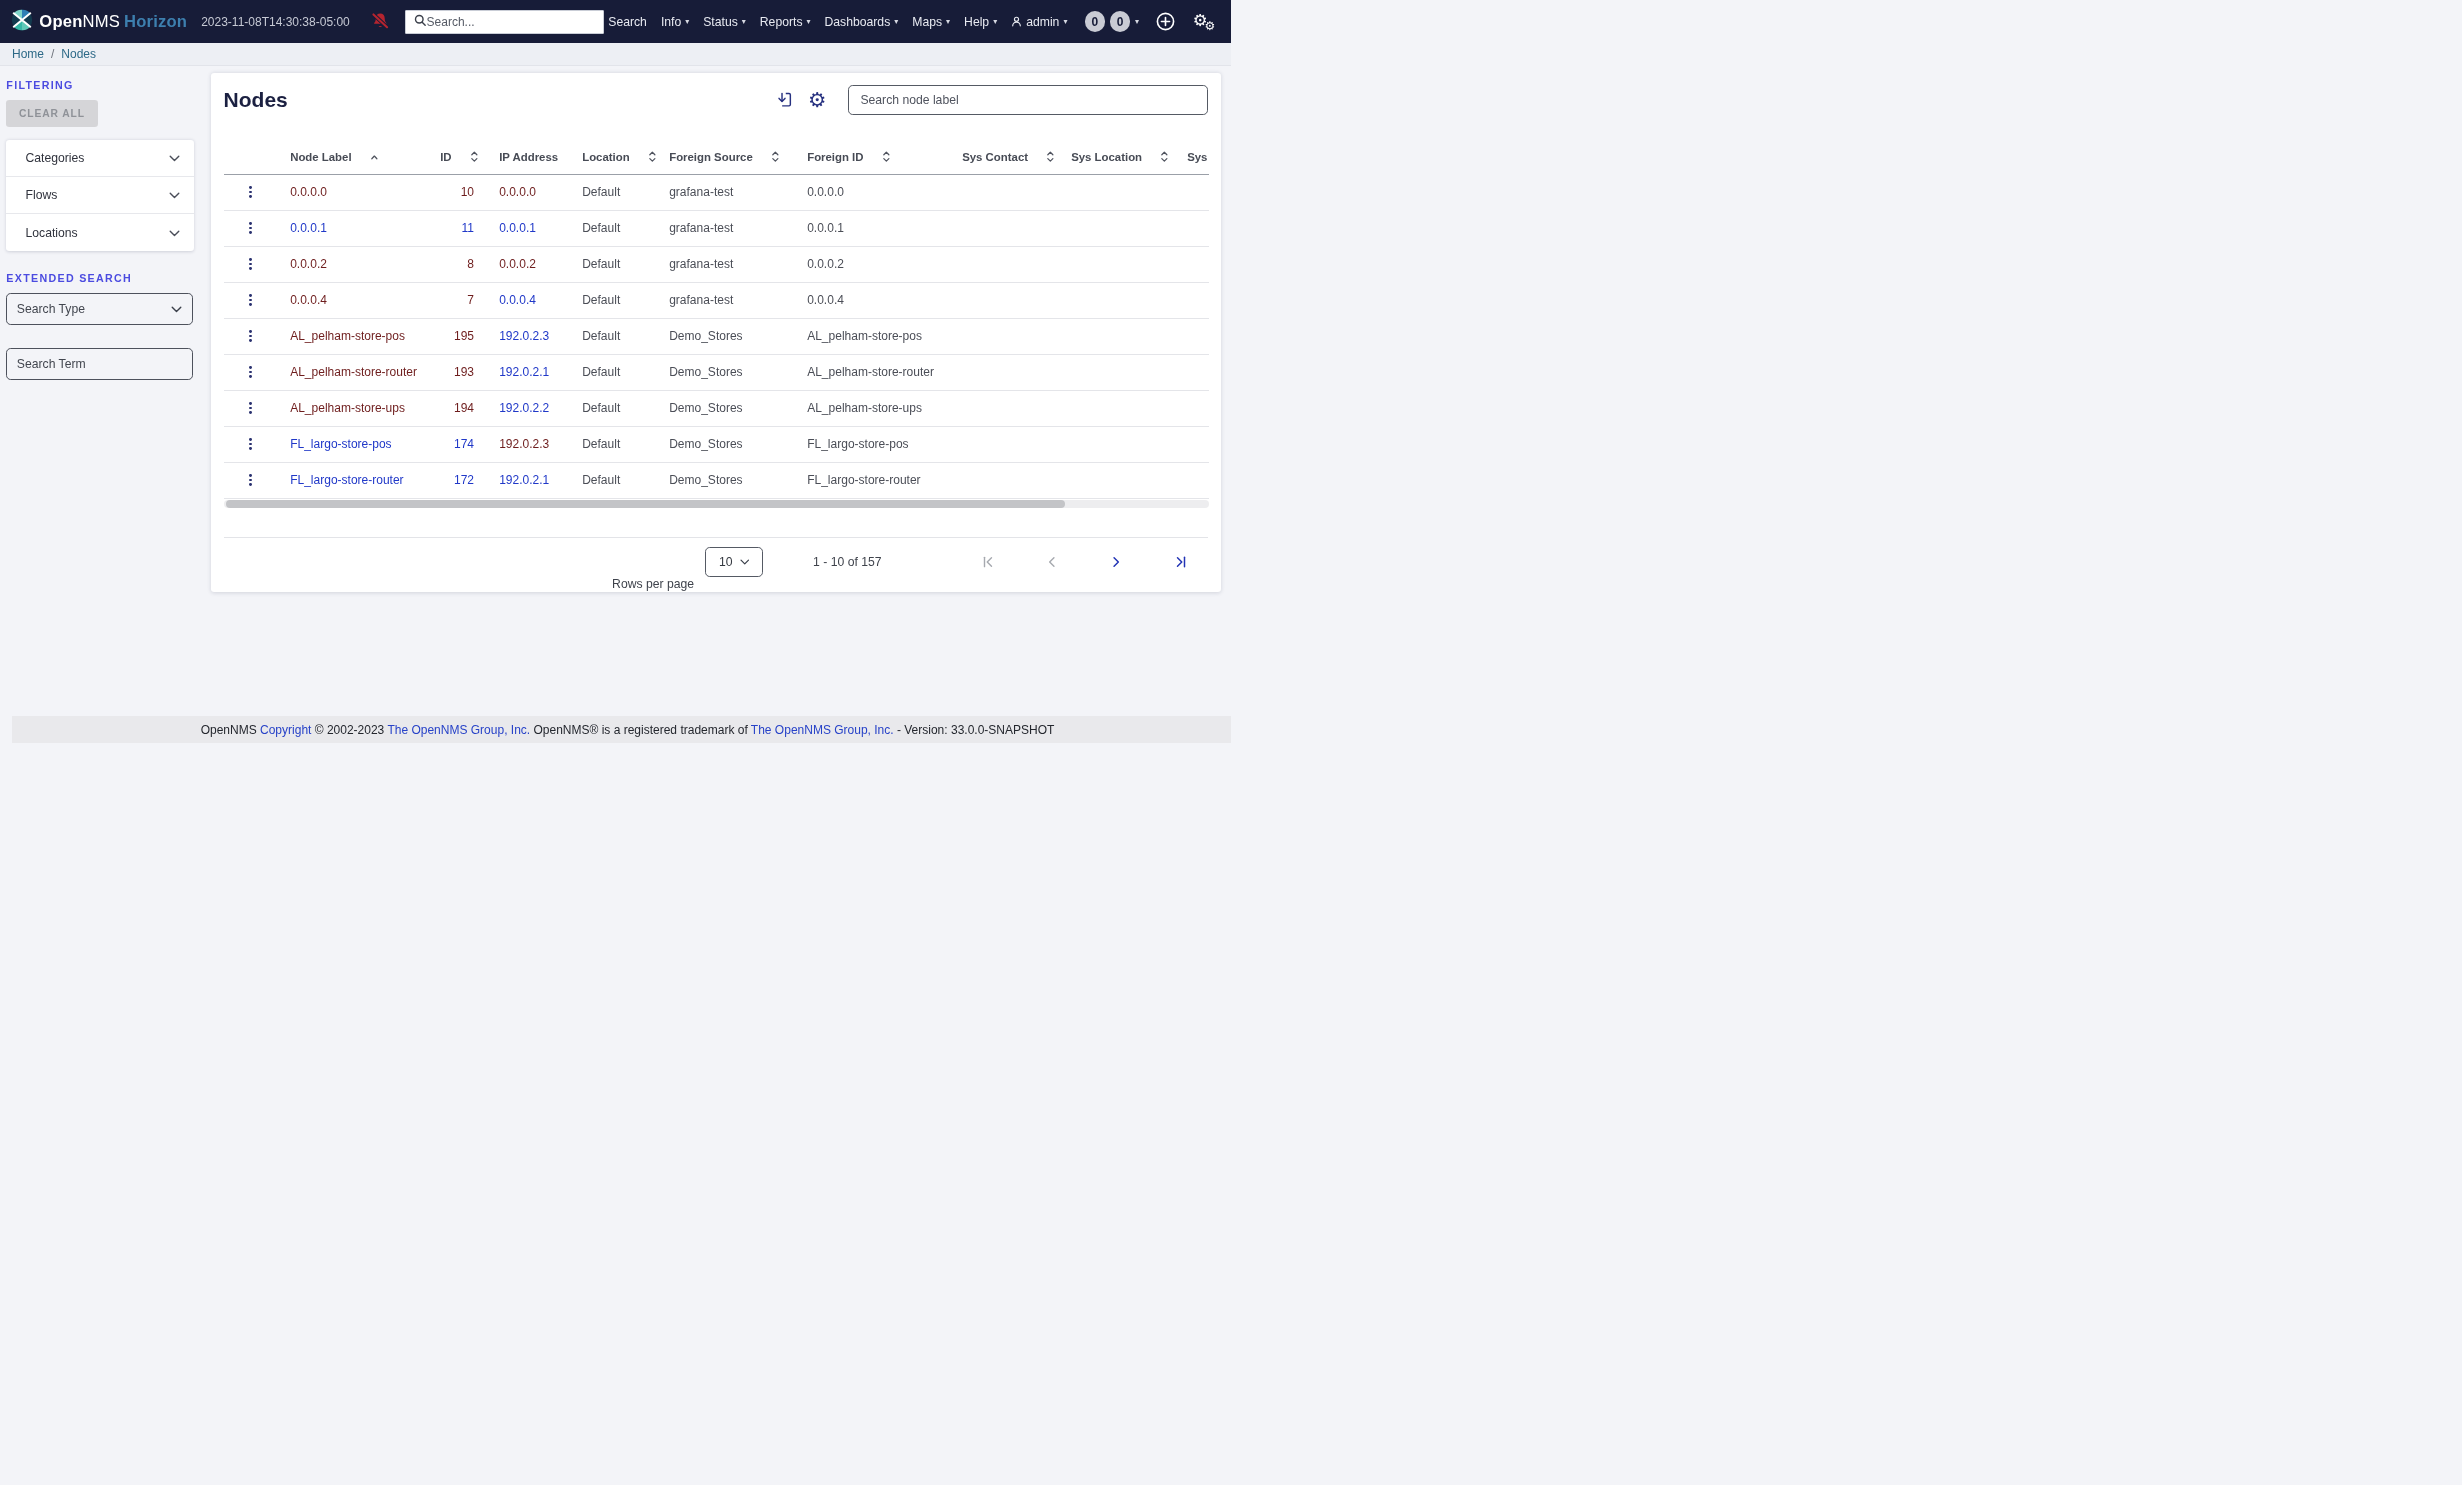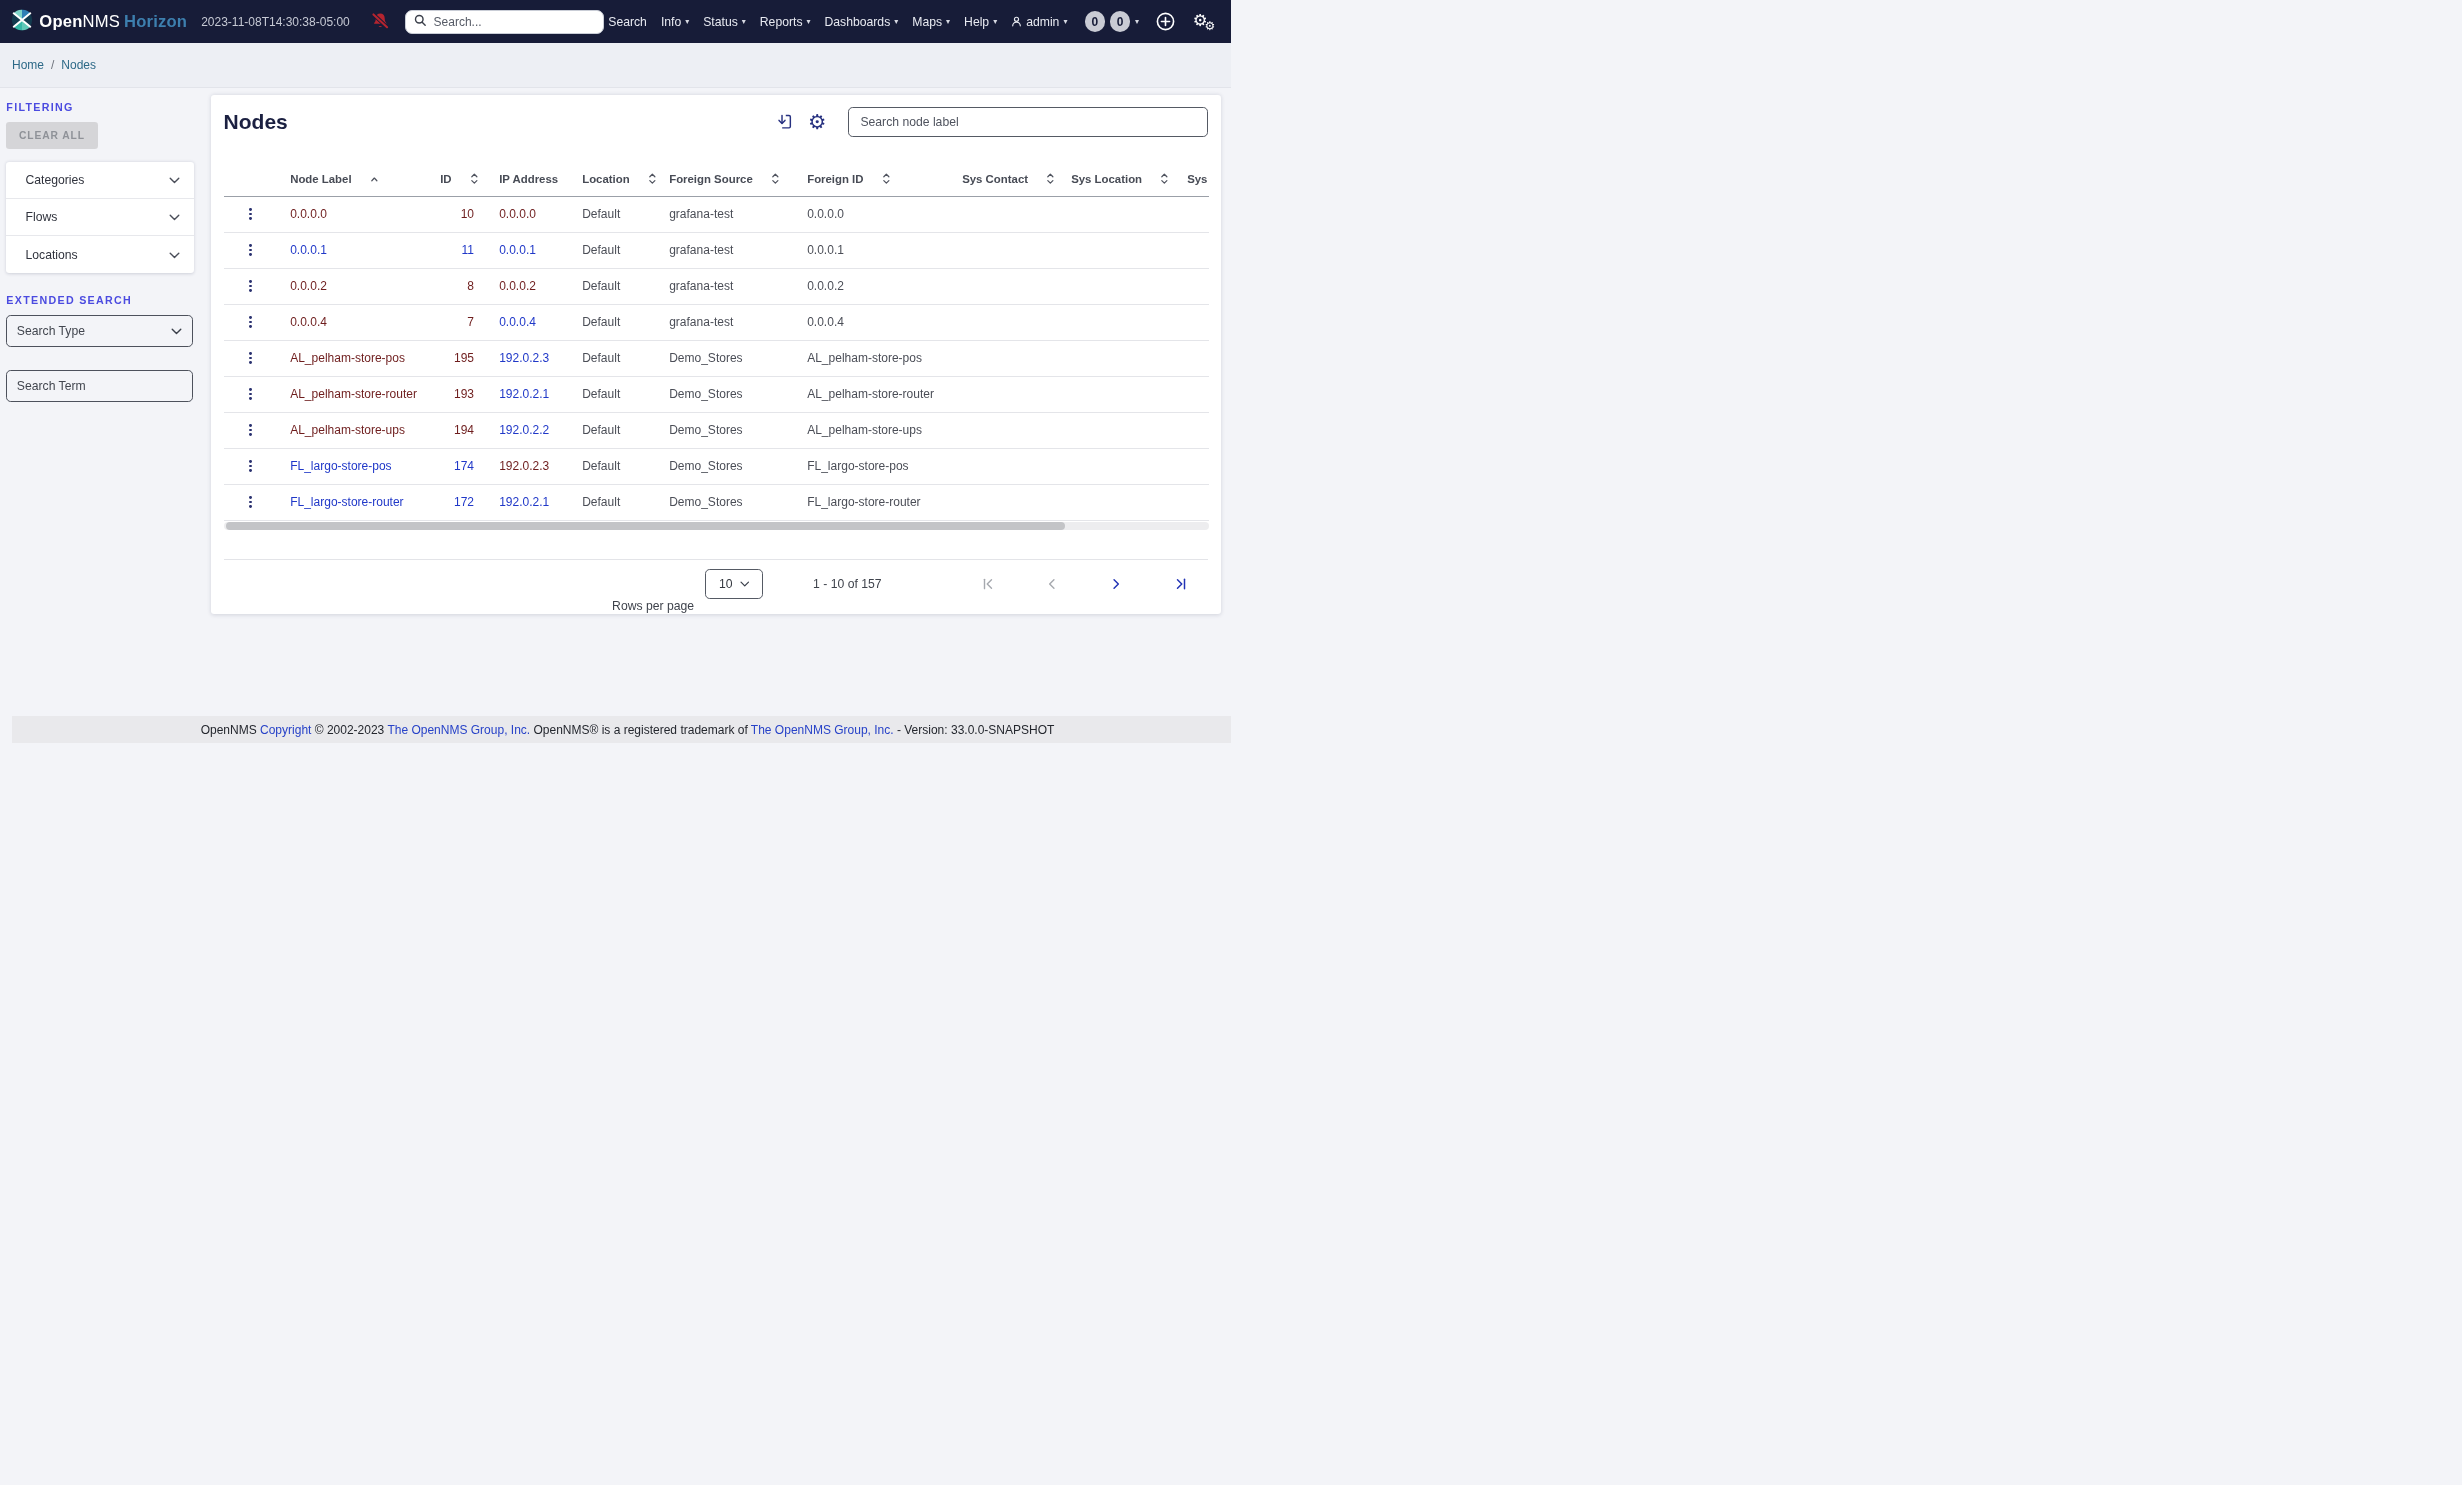--- a/index.html
+++ b/index.html
@@ -8,32 +8,32 @@
 
   
   .navbar { height:43px; background:#171c38; display:flex; align-items:center; padding:0 11px; position:relative; }
   .brand { display:flex; align-items:center; gap:6.3px; }
   .brand-text { font-size:16.6px; color:#fff; letter-spacing:0.2px; white-space:nowrap; }
   .brand-open { font-weight:800; }
   .brand-nms { font-weight:300; }
   .brand-product { font-weight:700; color:#3d7fae; margin-left:4px; }
   .nav-timestamp { color:#c6c9d4; font-size:12px; margin-left:14px; white-space:nowrap; }
   .nav-bell { margin-left:20.5px; display:flex; align-items:center; }
-  .nav-search { position:absolute; left:405px; top:9.5px; width:199px; height:24.5px; background:#fff; border:0.8px solid #c9cdd6; border-radius:7px; display:flex; align-items:center; padding:0 8px; gap:7px; }
+  .nav-search { position:absolute; left:405px; top:9.5px; width:199px; height:24.5px; background:#fff; border:0.8px solid #c9cdd6; border-radius:1px; display:flex; align-items:center; padding:0 8px; }
   .nav-search input { border:none; outline:none; width:100%; font-size:12px; color:#333; font-family:"Liberation Sans", sans-serif; background:transparent; }
   .nav-search input::placeholder { color:#565b66; }
   .nav-right { margin-left:auto; display:flex; align-items:center; gap:14px; }
   .nav-item { color:#e8eaf1; font-size:12.2px; display:flex; align-items:center; gap:4px; cursor:pointer; white-space:nowrap; }
   .nav-caret { font-size:8px; color:#d6d9e2; }
   .nav-badges { display:flex; align-items:center; gap:4.7px; margin-left:3.2px; }
   .badge-pill { min-width:20.5px; height:20.5px; border-radius:10.3px; background:#c9cbd4; color:#171c38; font-size:12px; font-weight:700; display:flex; align-items:center; justify-content:center; padding:0 5.5px; }
   .gear-glyph { font-family:"DejaVu Sans", sans-serif; color:#fff; line-height:1; }
 
   
-  .breadcrumb { height:45px; background:#edeff4; border-bottom:0.8px solid #e2e4ea; display:flex; align-items:center; padding:0 12px; font-size:12px; gap:7px; }
+  .breadcrumb { height:23px; background:#edeff4; border-bottom:0.8px solid #e2e4ea; display:flex; align-items:center; padding:0 12px; font-size:12px; gap:7px; }
   .crumb { color:#2d6987; cursor:pointer; }
   .crumb-sep { color:#70757e; }
 
   
   .content { position:relative; height:644px; }
 
   .sidebar { position:absolute; left:5.5px; top:0; width:188px; }
   .side-heading { color:#4b4be0; font-size:10.7px; font-weight:700; letter-spacing:1.3px; margin:12.6px 0 9.5px 0.8px; }
   .clear-all { display:inline-block; background:#d5d5d8; color:#8f9298; font-size:10.3px; font-weight:700; letter-spacing:0.9px; border:none; border-radius:3.2px; padding:8px 13.4px; margin-bottom:13.4px; cursor:default; font-family:"Liberation Sans", sans-serif; }
   .accordion-card { background:#fff; border-radius:3.2px; box-shadow:0 0.8px 3.2px rgba(20,25,60,.16); overflow:hidden; margin-bottom:20.5px; }

